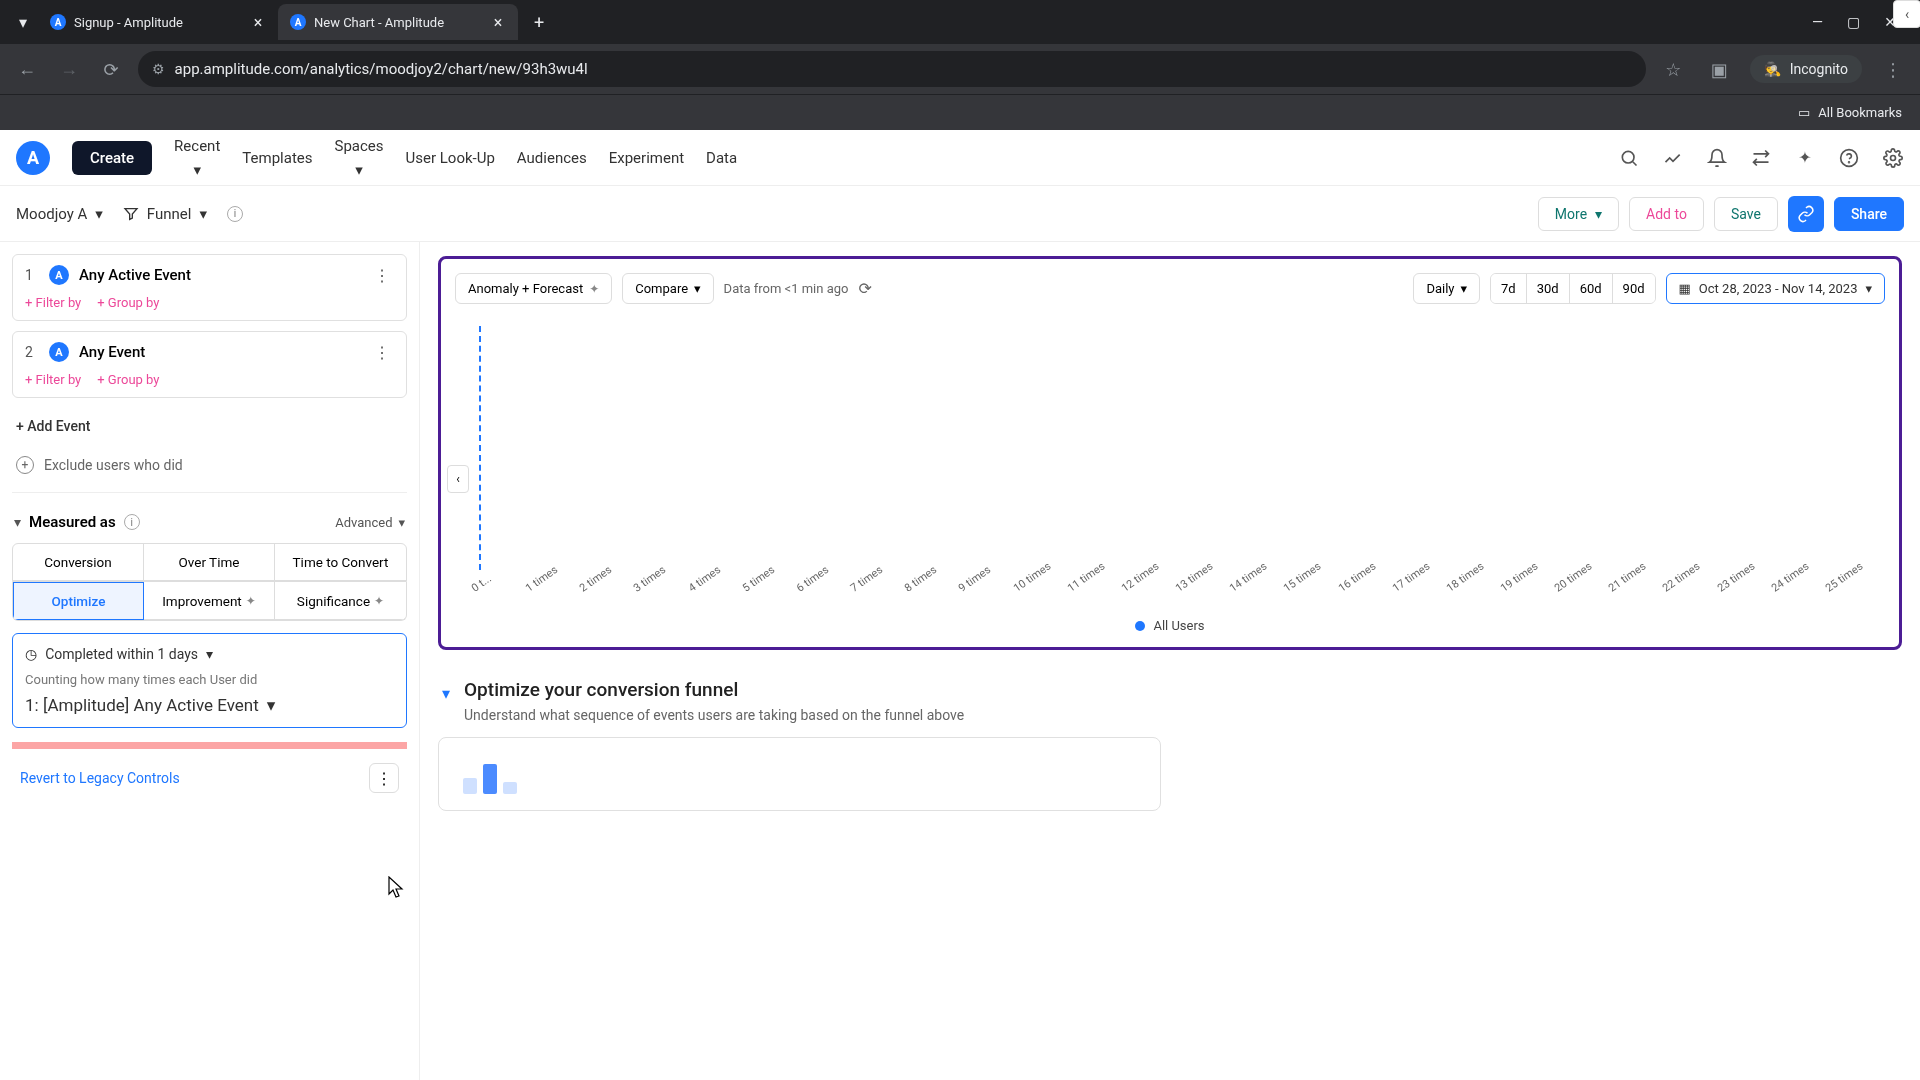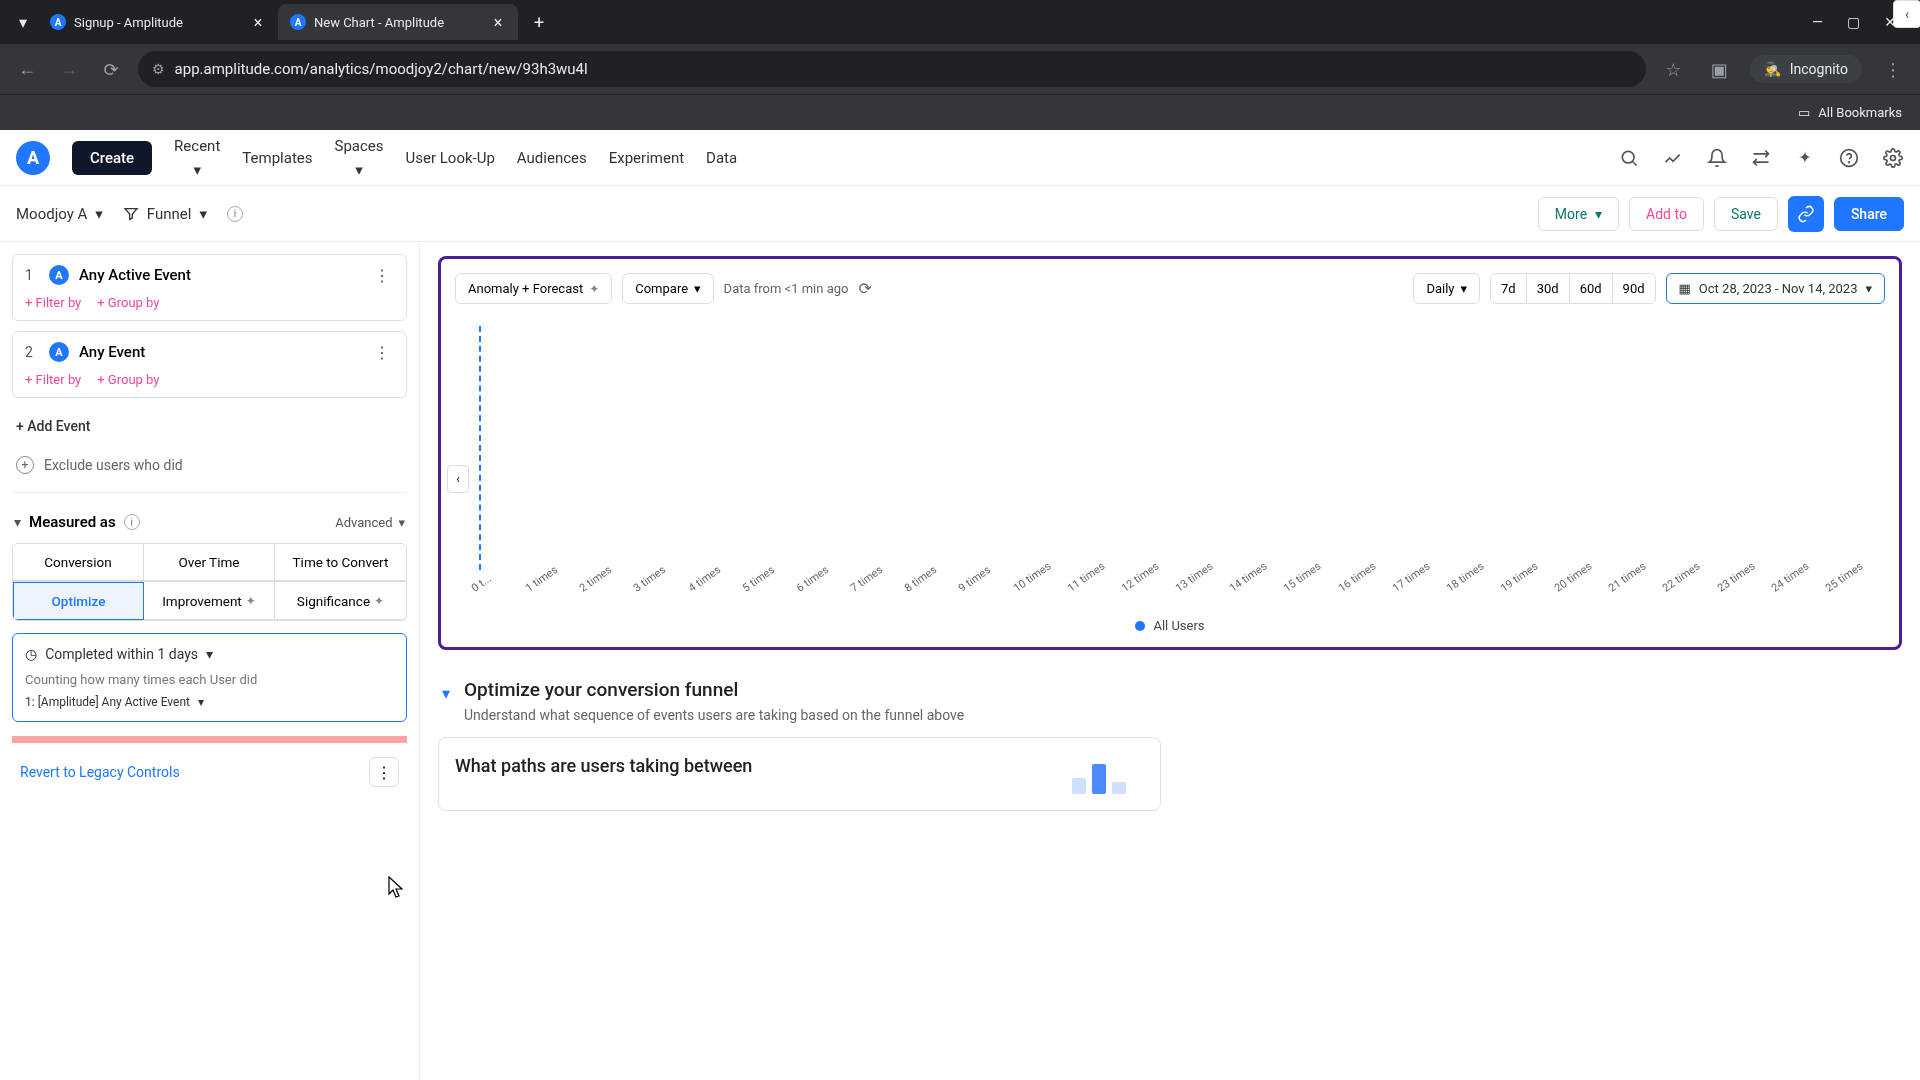--- a/index.html
+++ b/index.html
@@ -70,21 +70,21 @@
 .measure-tabs { display: grid; grid-template-columns: 1fr 1fr 1fr; border: 1px solid #ddd; border-radius: 6px 6px 0 0; overflow: hidden; }
 .measure-tab { padding: 10px 6px; text-align: center; font-size: 13.5px; border-right: 1px solid #ddd; border-bottom: 1px solid #ddd; cursor: pointer; display: flex; align-items: center; justify-content: center; gap: 4px; }
 .measure-tab:nth-child(3n) { border-right: none; }
 .measure-tabs-row2 { display: grid; grid-template-columns: 1fr 1fr 1fr; border: 1px solid #ddd; border-top: none; border-radius: 0 0 6px 6px; overflow: hidden; }
 .measure-tab.active { background: #eef4ff; color: #1f77ff; font-weight: 500; border: 1.5px solid #1f77ff; }
 .sparkle { font-size: 12px; color: #888; }
 
 .measure-config { border: 1.5px solid #1f77ff; border-radius: 6px; padding: 12px; margin-top: 12px; }
 .config-row { display: flex; align-items: center; gap: 8px; font-size: 14px; color: #333; cursor: pointer; }
 .config-desc { font-size: 13px; color: #777; margin-top: 10px; }
-.config-event { font-size: 12px; color: #333; margin-top: 8px; display: flex; align-items: center; gap: 8px; cursor: pointer; }
+.config-event { font-size: 17px; color: #333; margin-top: 8px; display: flex; align-items: center; gap: 8px; cursor: pointer; }
 
 .left-footer { display: flex; align-items: center; justify-content: space-between; padding: 14px 8px 0; margin-top: 14px; border-top: 7px solid #fca5a5; }
 .revert-link { color: #1f77ff; font-size: 14px; cursor: pointer; }
 .footer-menu { width: 30px; height: 30px; border: 1px solid #ddd; border-radius: 6px; display: flex; align-items: center; justify-content: center; cursor: pointer; }
 
 .chart-area { flex: 1; padding: 14px 18px; overflow-y: auto; }
 .chart-card { border: 3px solid #4c1d95; border-radius: 8px; padding: 14px; }
 .chart-toolbar { display: flex; align-items: center; gap: 10px; flex-wrap: wrap; }
 .chart-toolbar .spacer { flex: 1; }
 .tb-btn { padding: 7px 12px; border: 1px solid #ddd; border-radius: 6px; font-size: 13px; background: #fff; cursor: pointer; display: flex; align-items: center; gap: 6px; }
@@ -409,21 +409,20 @@
       <div class="optimize-section">
         <div class="optimize-hdr">
           <span class="optimize-chev">▾</span>
           <div>
             <div class="optimize-title">Optimize your conversion funnel</div>
             <div class="optimize-sub">Understand what sequence of events users are taking based on the funnel above</div>
           </div>
         </div>
         <div class="insight-cards">
           <div class="insight-card">
-            <div class="insight-q">What paths are users taking between</div>
             <div class="insight-illus">
               <div class="illus-bar b1"></div>
                 <div class="illus-bar b2"></div>
                 <div class="illus-bar b3"></div>
             </div>
           </div>
         </div>
       </div>
     </div>
   </div>

